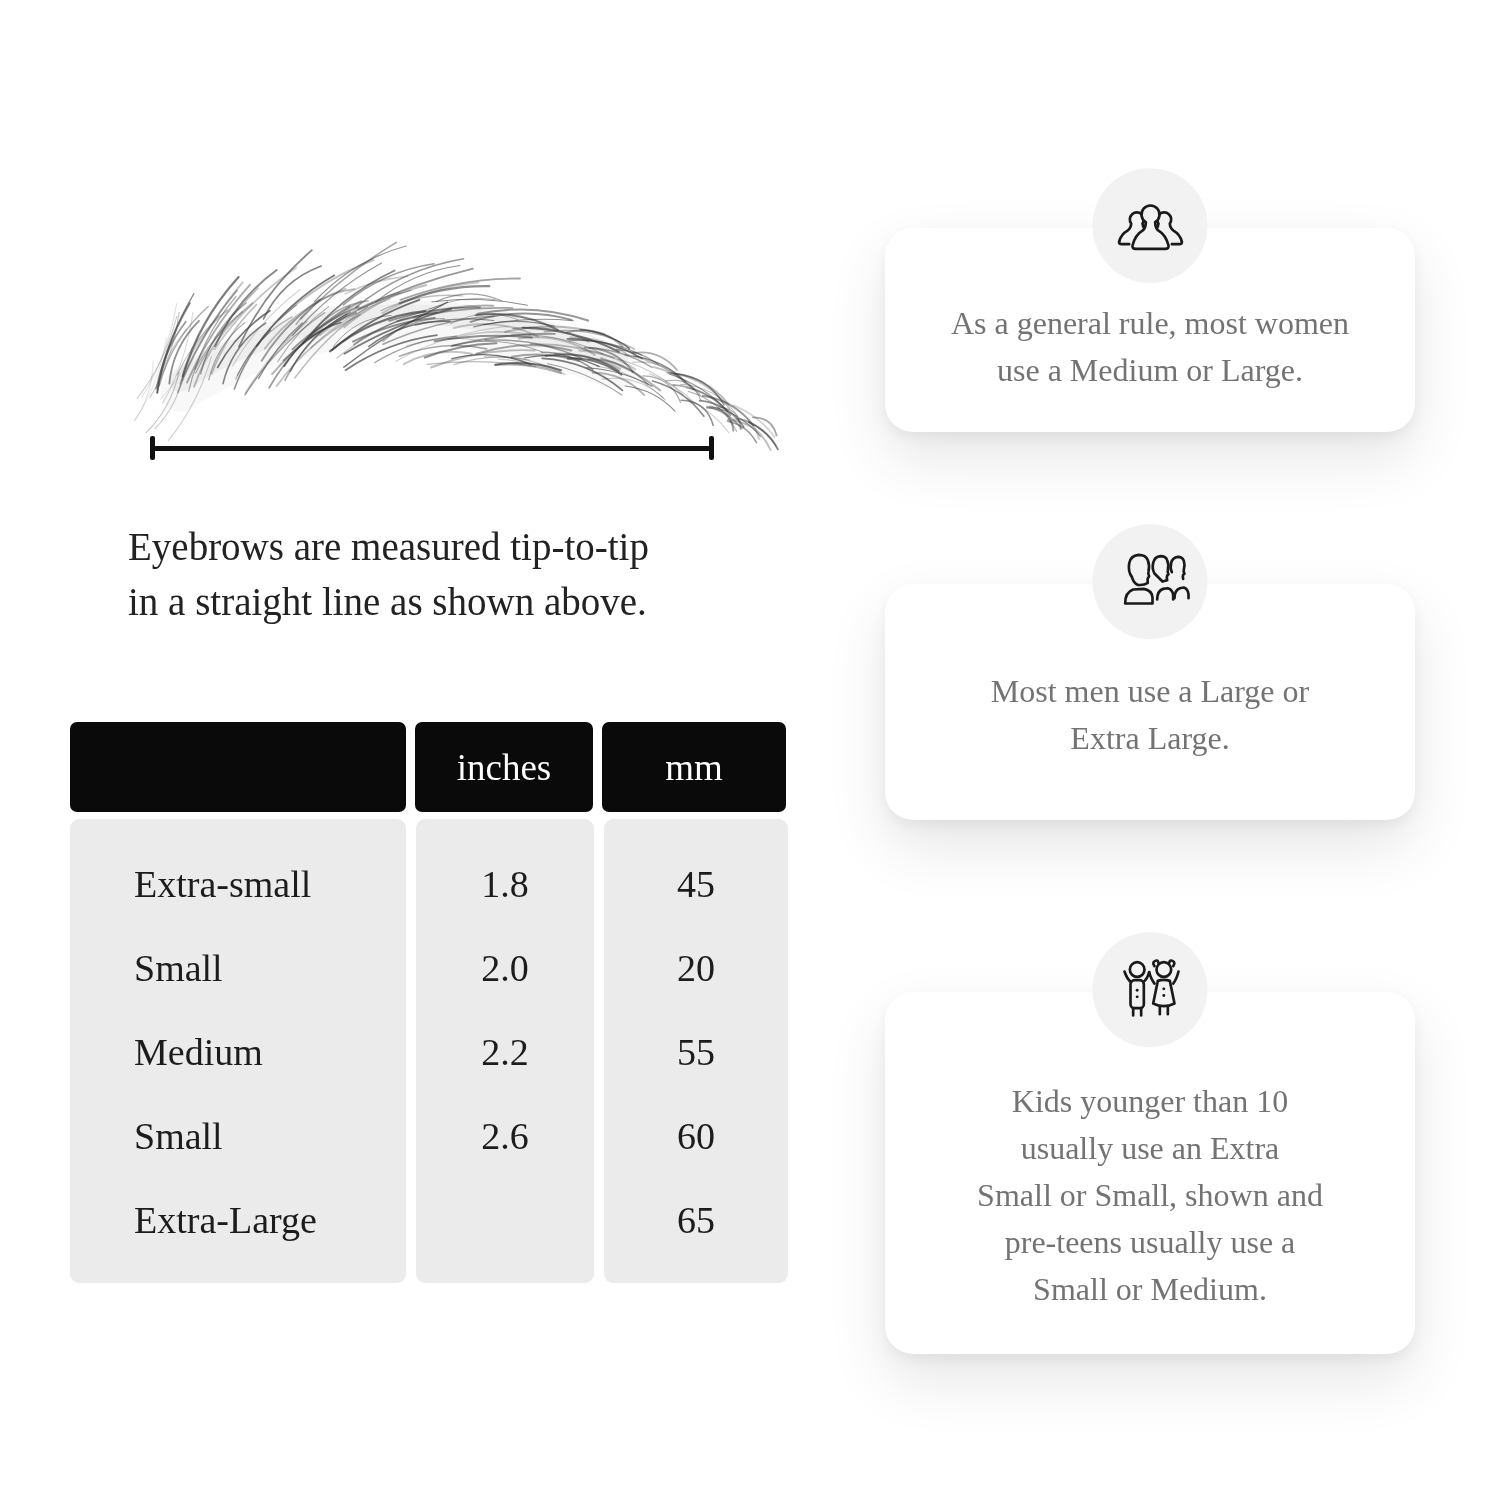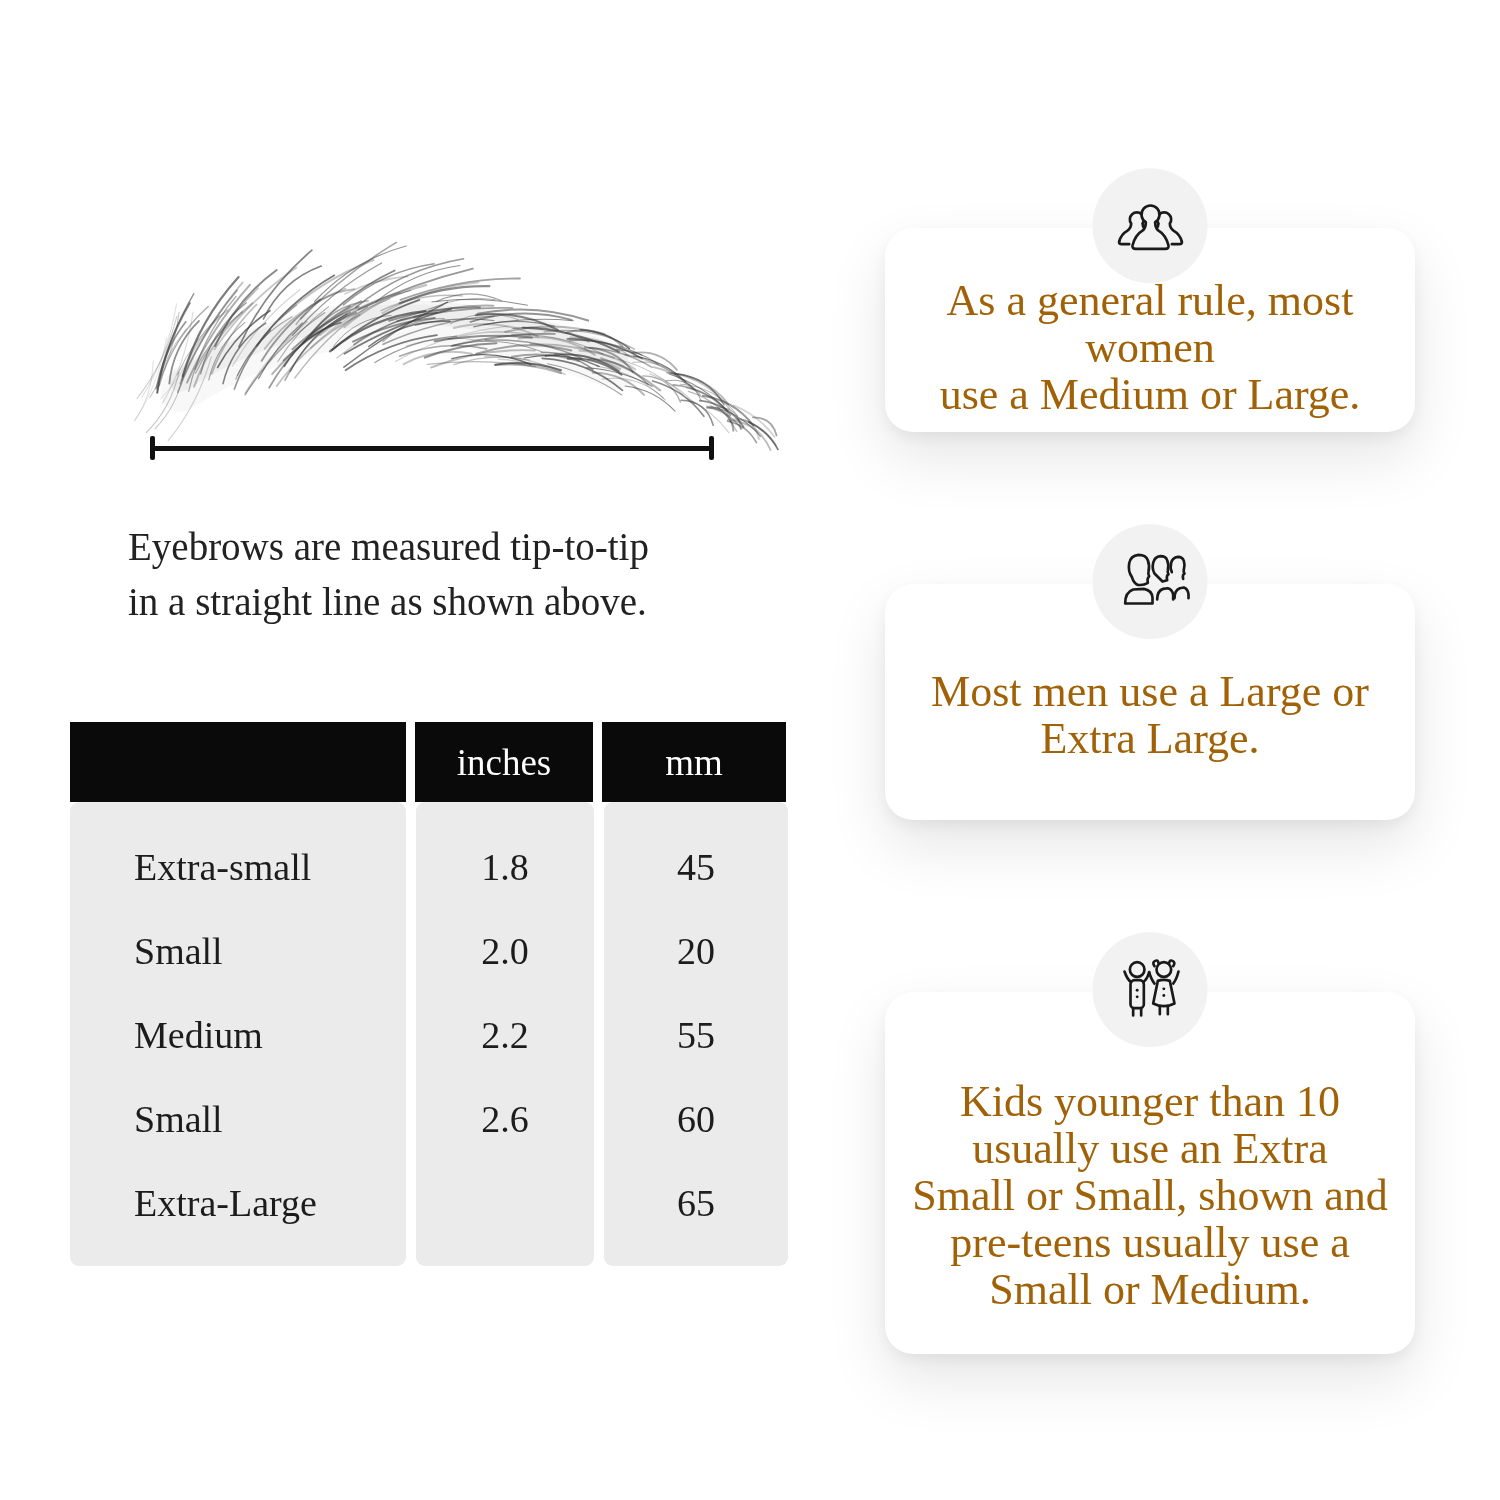--- a/index.html
+++ b/index.html
@@ -12,39 +12,39 @@
   
   .brow-wrap{position:absolute;left:105px;top:228px;width:690px;height:230px;}
   .brow-wrap svg{width:100%;height:100%;display:block;}
   .measure-line{position:absolute;left:150px;top:436px;width:564px;height:24px;display:flex;align-items:center;}
   .measure-line .cap{width:5px;height:24px;background:#111;border-radius:2px;}
   .measure-line .bar{flex:1;height:5px;background:#111;}
   .caption{position:absolute;left:128px;top:519px;width:640px;font-size:39px;line-height:55px;color:#222;}
   
   .size-table{position:absolute;left:70px;top:722px;width:716px;}
   .t-row{display:grid;grid-template-columns:336px 178px 184px;column-gap:9px;}
-  .th{height:80px;background:#0a0a0a;border-radius:0;display:flex;align-items:center;justify-content:center;
+  .th{height:90px;background:#0a0a0a;border-radius:7px;display:flex;align-items:center;justify-content:center;
       color:#fff;font-size:37px;}
-  .t-body{gap:10px;}
+  .t-body{margin-top:7px;gap:10px;}
   .t-col{background:#ebebeb;border-radius:9px;padding:23px 0 21px 0;}
   .cell{height:84px;display:flex;align-items:center;font-size:38px;color:#1c1c1c;}
   .cell.label{padding-left:64px;justify-content:flex-start;}
   .cell.num{justify-content:center;}
   
   .card{position:absolute;left:885px;width:530px;background:#ffffff;border-radius:28px;
         box-shadow:0 6px 14px rgba(0,0,0,0.05), 0 26px 60px rgba(0,0,0,0.10);
         display:flex;flex-direction:column;justify-content:center;align-items:center;}
   .card-1{top:228px;height:204px;padding-top:34px;box-sizing:border-box;}
   .card-2{top:584px;height:236px;padding-top:26px;box-sizing:border-box;}
   .card-3{top:992px;height:362px;padding-top:44px;box-sizing:border-box;}
   .icon-circle{position:absolute;left:50%;top:0;transform:translate(-50%,-52%);
         width:115px;height:115px;border-radius:50%;background:#f2f2f2;
         display:flex;align-items:center;justify-content:center;}
   .icon-circle svg{width:80px;height:80px;}
-  .card-line{font-size:44px;line-height:47px;color:#a16207;text-align:center;}
+  .card-line{font-size:32px;line-height:47px;color:#737373;text-align:center;}
   .ic{stroke:#1a1a1a;stroke-width:4;fill:none;stroke-linecap:round;stroke-linejoin:round;}
   .ic-fill{stroke:#1a1a1a;stroke-width:4;fill:#f2f2f2;stroke-linecap:round;stroke-linejoin:round;}
   .dot{fill:#1a1a1a;stroke:none;}
 </style>
 </head>
 <body>
 
 <div class="brow-wrap">
   <svg id="brow-svg" viewBox="0 0 690 230">
       <path d="M 75.4 163.7 L 94.5 152.0 L 113.8 141.4 L 133.5 131.9 L 153.5 123.6 L 173.7 116.3 L 194.2 110.2 L 215.0 105.2 L 236.1 101.3 L 257.4 98.5 L 279.0 96.9 L 301.0 96.3 L 323.2 96.9 L 345.6 98.5 L 368.4 101.3 L 391.5 105.2 L 414.8 110.3 L 438.4 116.4 L 462.3 123.6 L 486.5 132.0 L 510.9 141.5" fill="none" stroke="#777" stroke-width="40" stroke-opacity="0.05" stroke-linecap="round"></path>

